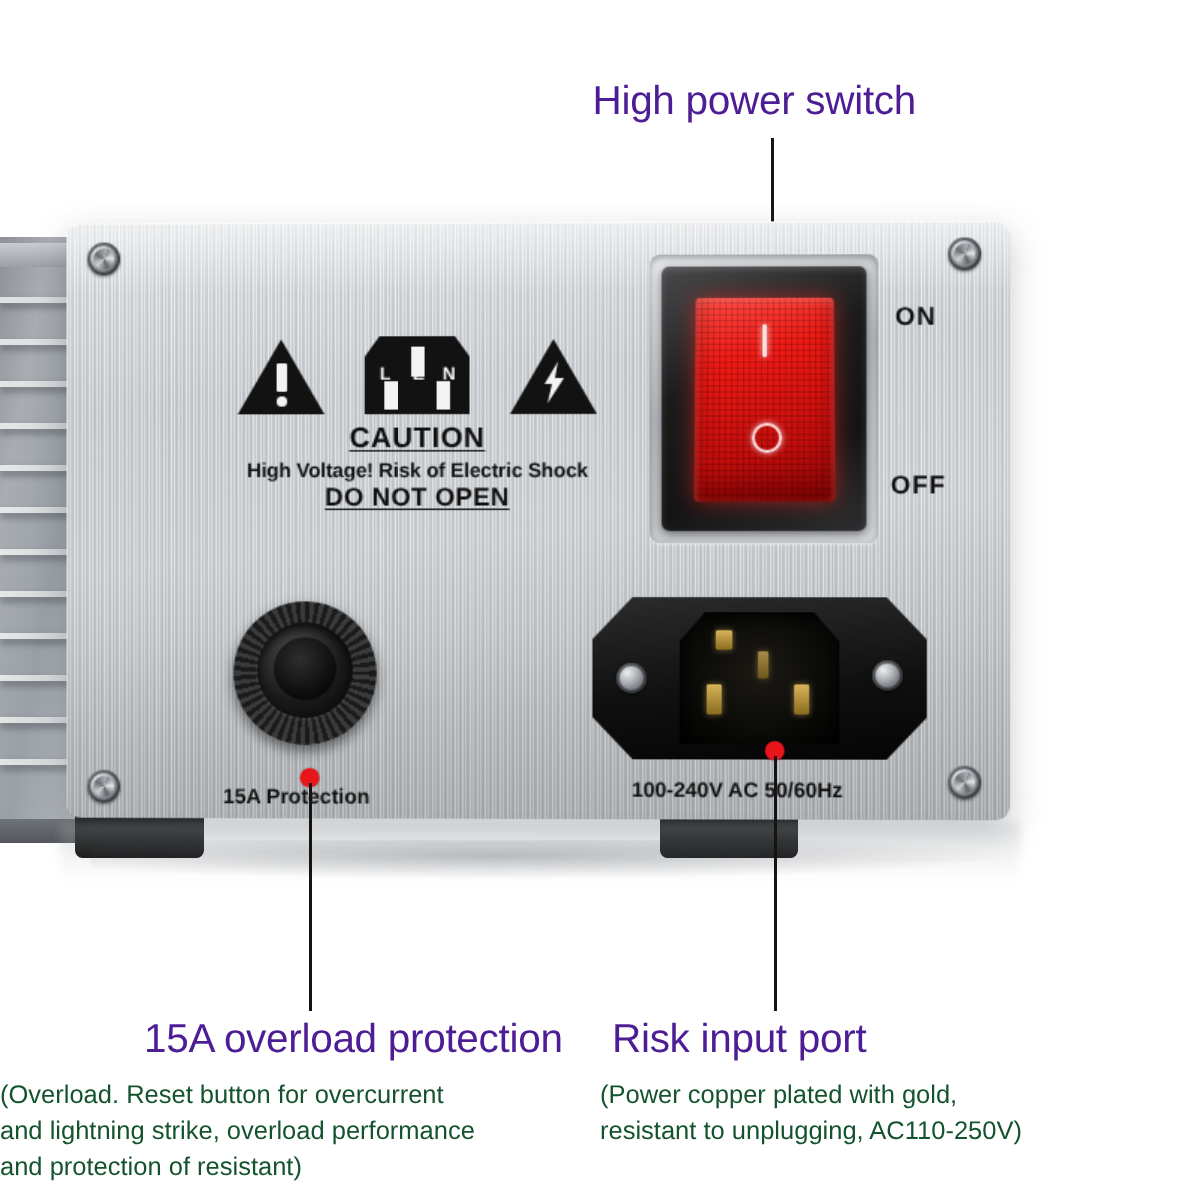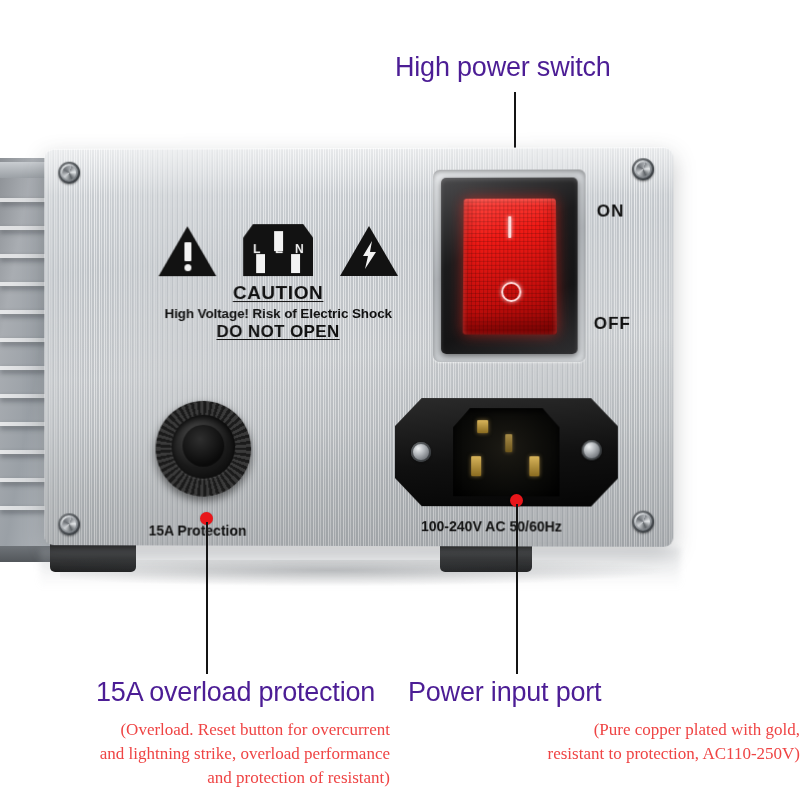--- a/index.html
+++ b/index.html
@@ -10,23 +10,22 @@
     position:relative;
   }
   .stage{position:absolute;inset:0;width:800px;height:800px;}
 
   
   .callout-title{
     position:absolute;color:#4c1d95;font-size:27px;font-weight:400;
     white-space:nowrap;letter-spacing:-0.2px;
   }
   .callout-sub{
-    position:absolute;color:#ef4444;font-size:17px;line-height:24px;
-    text-align:right;
-    font-family:Liberation Serif, serif;
+    position:absolute;color:#14532d;font-size:17px;line-height:24px;
+    text-align:left;
   }
   .lead-line{position:absolute;background:#141414;width:1.6px;}
   .lead-dot{
     position:absolute;width:13px;height:13px;border-radius:50%;
     background:#e8161a;box-shadow:0 0 2px rgba(0,0,0,.25);
   }
 
   
   .device{position:absolute;left:0;top:146px;width:672px;height:420px;}
 
@@ -315,19 +314,19 @@
   <div class="lead-line" style="left:206px;top:522px;height:152px;"></div>
   <div class="callout-title" style="left:55px;top:677px;margin-left:41px;">15A overload protection</div>
   <div class="callout-sub" style="left:0px;top:718px;width:390px;">
     <div>(Overload. Reset button for overcurrent</div>
     <div>and lightning strike, overload performance</div>
     <div>and protection of resistant)</div>
   </div>
 
   <div class="lead-dot" style="left:510px;top:494px;"></div>
   <div class="lead-line" style="left:516px;top:504px;height:170px;"></div>
-  <div class="callout-title" style="left:408px;top:677px;">Power input port</div>
+  <div class="callout-title" style="left:408px;top:677px;">Risk input port</div>
   <div class="callout-sub" style="left:400px;top:718px;width:400px;">
-    <div>(Pure copper plated with gold,</div>
-    <div>resistant to protection, AC110-250V)</div>
+    <div>(Power copper plated with gold,</div>
+    <div>resistant to unplugging, AC110-250V)</div>
   </div>
 
 </div>
 
 </body></html>

